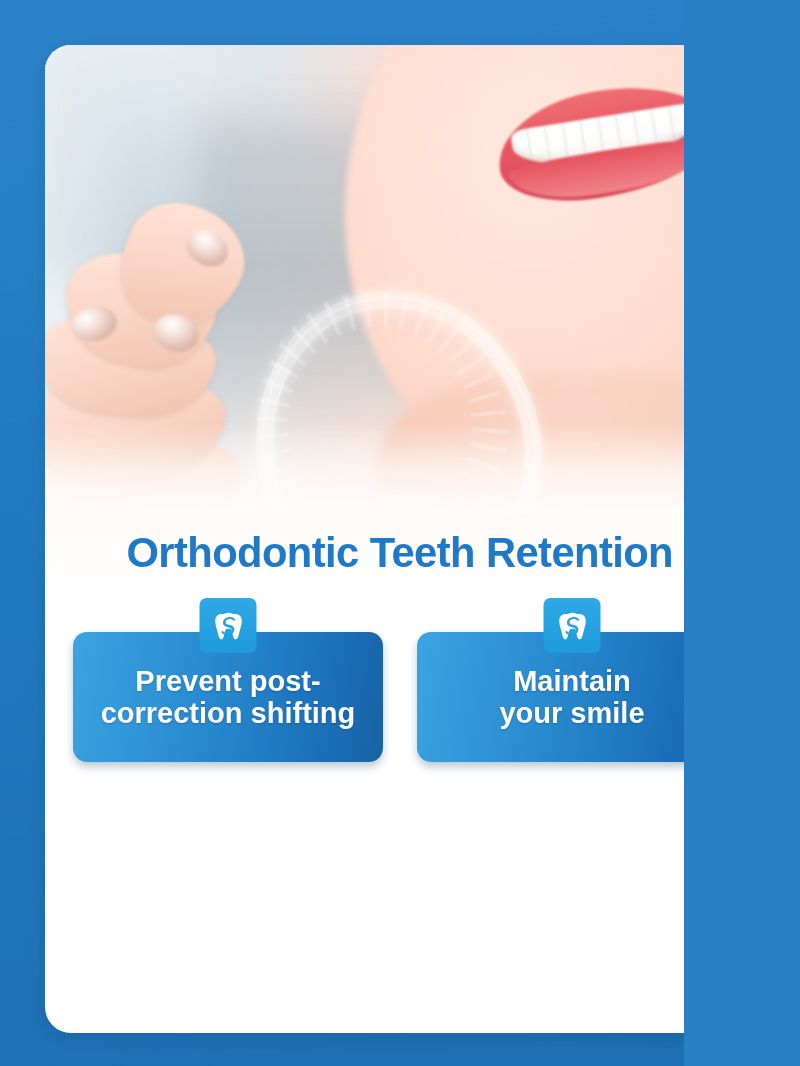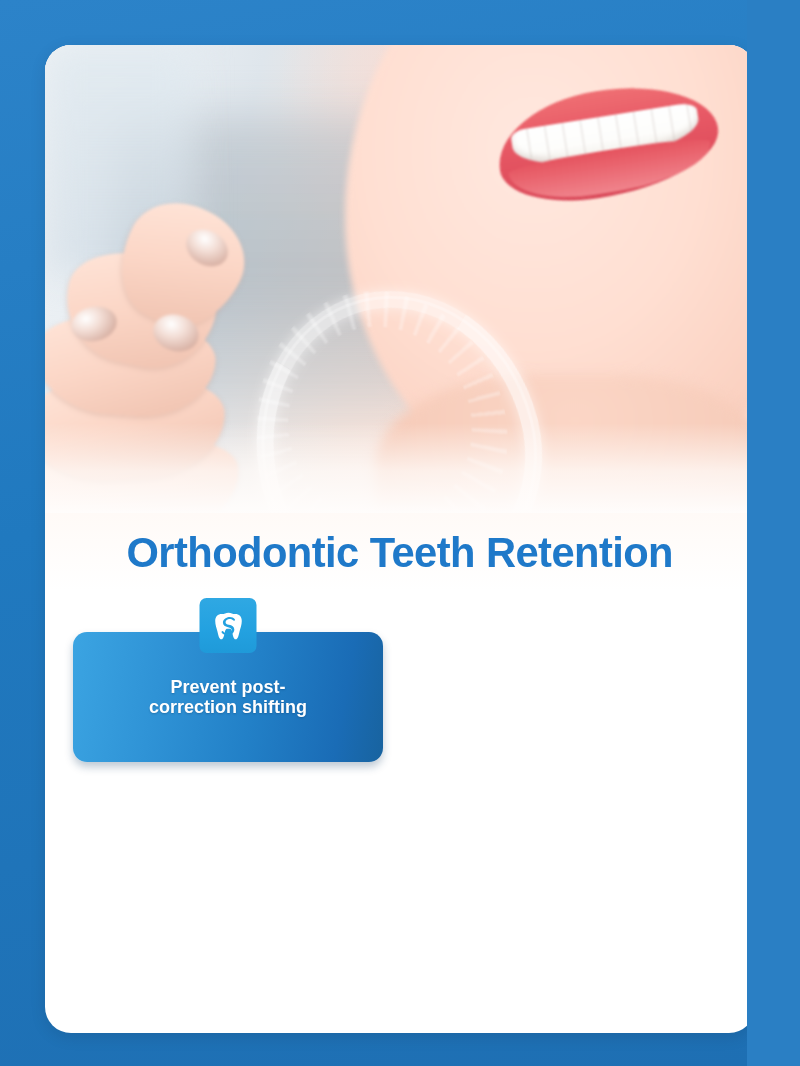--- a/index.html
+++ b/index.html
@@ -10,21 +10,21 @@
     width: 800px;
     height: 1066px;
     overflow: hidden;
     font-family: "Liberation Sans", sans-serif;
     background: #2a7fc4;
   }
 
   
   .poster {
     position: relative;
-    width: 747px;
+    width: 684px;
     height: 1066px;
     background: linear-gradient(170deg, #2c83c9 0%, #2079bf 45%, #1e6fb3 100%);
     overflow: hidden;
   }
 
   
   .white-card {
     position: absolute;
     left: 45px;
     top: 45px;
@@ -311,21 +311,21 @@
     font-family: "Liberation Sans", sans-serif;
     font-weight: bold;
     font-size: 26px;
     line-height: 1.12;
     color: #ffffff;
     text-align: center;
     padding: 0 12px;
     white-space: pre-line;
     text-shadow: 0 1px 2px rgba(10,50,90,0.30);
   }
-  .card-label.two-line { font-size: 18px; }
+  .card-label.two-line { font-size: 29px; }
 </style>
 </head>
 <body>
 
 <div class="poster">
 
   <div class="white-card">
 
     <div class="hero">
       <div class="hero-photo"></div>
@@ -373,17 +373,29 @@
             <path fill="#ffffff" d="M32 7c5.3 0 7.4 2.6 12.6 2.6C52 9.6 57 14.4 57 22.6c0 7.4-2.6 13.4-4.3 20.1C51.2 48.6 50 57 45.4 57c-4.2 0-5.2-8-6.4-13.3-.7-3-1.9-5.1-3.6-6.3h-6.8c-1.7 1.2-2.9 3.3-3.6 6.3C23.8 49 22.8 57 18.6 57c-4.6 0-5.8-8.4-7.3-14.3C9.6 36 7 30 7 22.6 7 14.4 12 9.6 19.4 9.6 24.6 9.6 26.7 7 32 7z"></path>
             <path fill="#23a1e0" d="M30.6 15.6c5.1-1.5 10.4.1 13.3 3.9.7.9.4 2.1-.6 2.6-1 .5-2 .1-2.8-.7-2.1-2.2-5.6-3.1-9-2.1-3.2 1-5.2 3.4-5 5.9.2 2.3 2.2 3.6 6.4 4.4 5.9 1.1 9.6 3.7 10 8.6.4 5.2-3.9 9.8-9.9 11-5.6 1.1-11.2-.9-13.9-4.9-.6-1-.2-2.2.9-2.6 1-.4 2 0 2.7.9 1.9 2.5 5.7 3.8 9.3 3 3.7-.7 6.2-3.4 6-6.4-.2-2.7-2.4-4.1-6.9-5-5.6-1.1-9.2-3.5-9.6-8.2-.4-4.6 3.1-8.8 9.1-10.4z"></path>
           </svg>
         </div>
         <div class="card">
           <div class="card-label two-line">Prevent post-
 correction shifting</div>
         </div>
       </div>
 
+      <div class="cell">
+        <div class="badge">
+          <svg width="34" height="34" viewBox="0 0 64 64" aria-hidden="true">
+            <path fill="#ffffff" d="M32 7c5.3 0 7.4 2.6 12.6 2.6C52 9.6 57 14.4 57 22.6c0 7.4-2.6 13.4-4.3 20.1C51.2 48.6 50 57 45.4 57c-4.2 0-5.2-8-6.4-13.3-.7-3-1.9-5.1-3.6-6.3h-6.8c-1.7 1.2-2.9 3.3-3.6 6.3C23.8 49 22.8 57 18.6 57c-4.6 0-5.8-8.4-7.3-14.3C9.6 36 7 30 7 22.6 7 14.4 12 9.6 19.4 9.6 24.6 9.6 26.7 7 32 7z"></path>
+            <path fill="#23a1e0" d="M30.6 15.6c5.1-1.5 10.4.1 13.3 3.9.7.9.4 2.1-.6 2.6-1 .5-2 .1-2.8-.7-2.1-2.2-5.6-3.1-9-2.1-3.2 1-5.2 3.4-5 5.9.2 2.3 2.2 3.6 6.4 4.4 5.9 1.1 9.6 3.7 10 8.6.4 5.2-3.9 9.8-9.9 11-5.6 1.1-11.2-.9-13.9-4.9-.6-1-.2-2.2.9-2.6 1-.4 2 0 2.7.9 1.9 2.5 5.7 3.8 9.3 3 3.7-.7 6.2-3.4 6-6.4-.2-2.7-2.4-4.1-6.9-5-5.6-1.1-9.2-3.5-9.6-8.2-.4-4.6 3.1-8.8 9.1-10.4z"></path>
+          </svg>
+        </div>
+        <div class="card">
+          <div class="card-label two-line">Maintain
+your smile</div>
+        </div>
+      </div>
 
 
     </div>
   </div>
 </div>
 
 </body></html>

